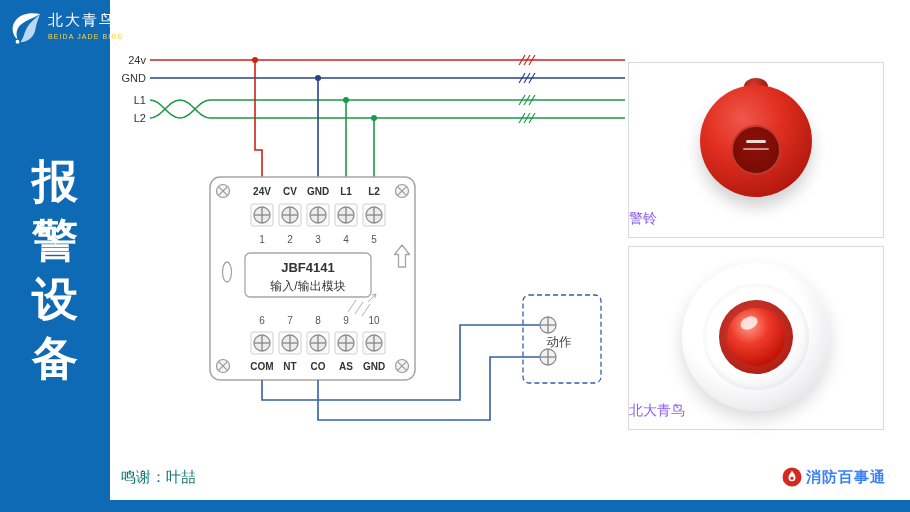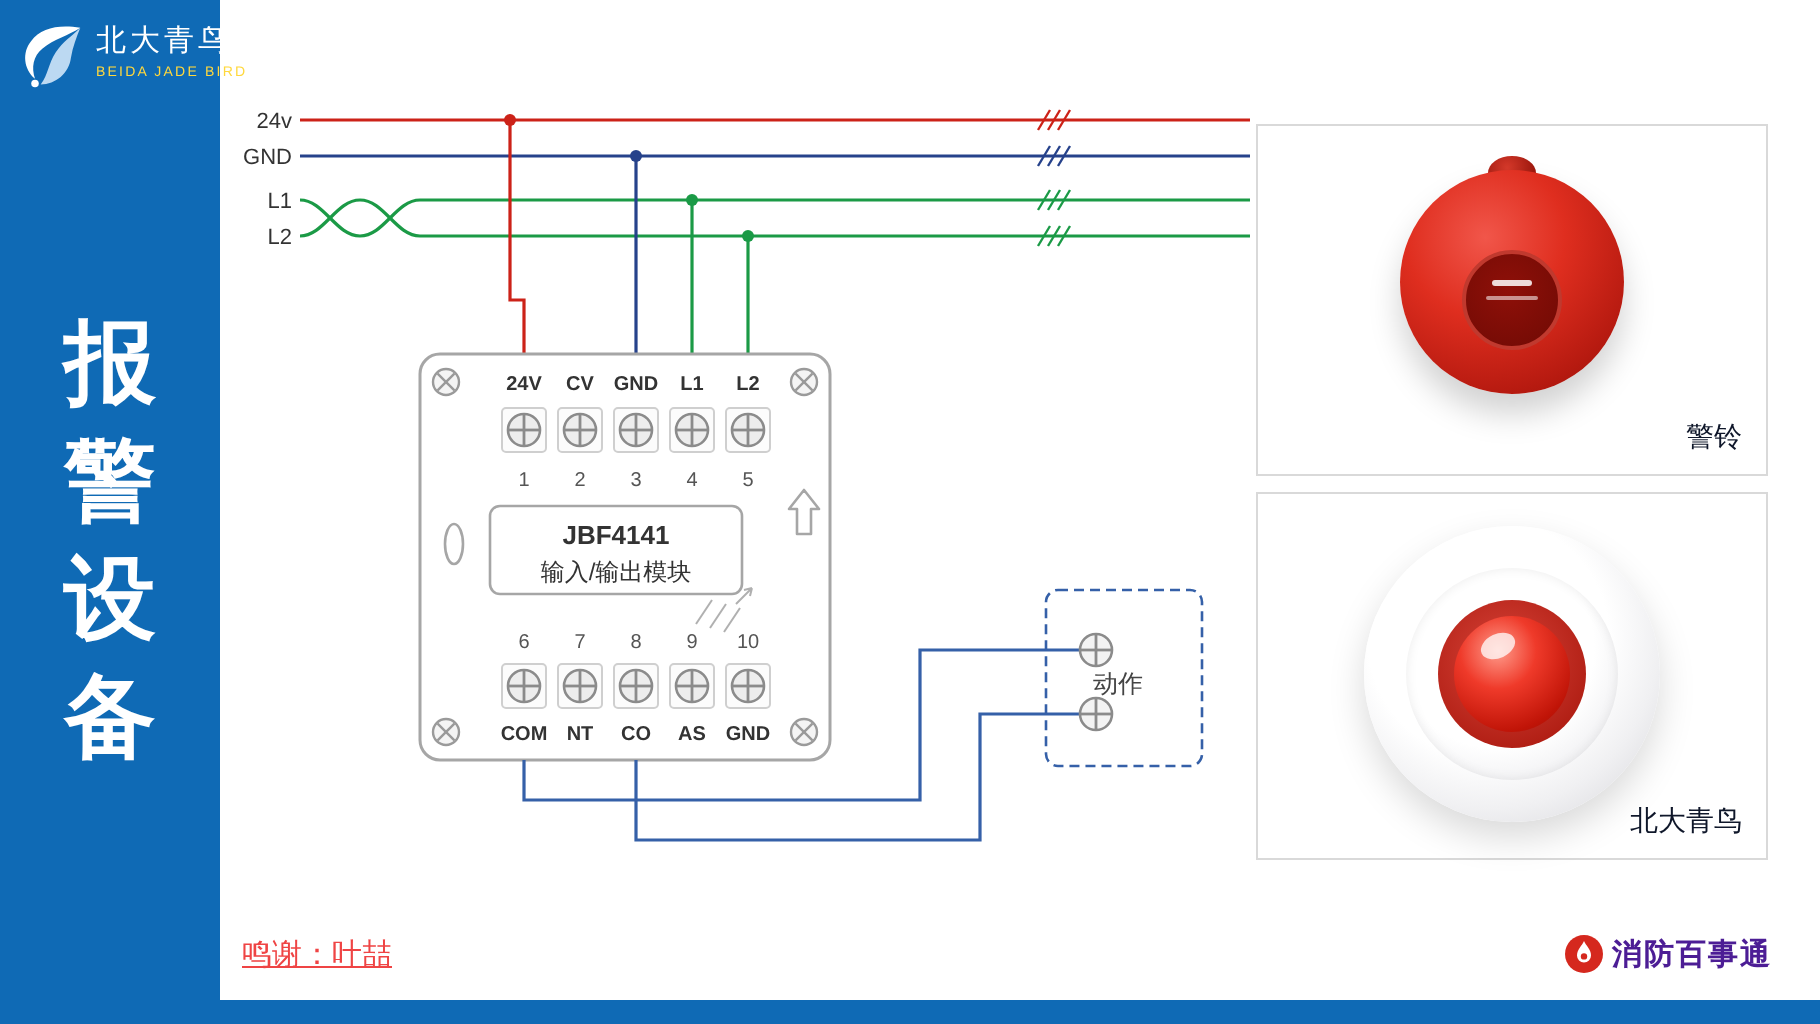--- a/index.html
+++ b/index.html
@@ -16,22 +16,22 @@
 
   
   .diagram{position:absolute;left:110px;top:0;}
   svg text{font-family:"Liberation Sans","DejaVu Sans",sans-serif;}
 
   
   .product-card{position:absolute;left:628px;width:256px;background:#fff;
                 border:1px solid #d9d9d9;box-sizing:border-box;}
   .card-1{top:62px;height:176px;}
   .card-2{top:246px;height:184px;}
-  .product-label{position:absolute;left:0;right:12px;bottom:9px;text-align:right;
-                 font-size:14px;color:#0f172a;}
+  .product-label{position:absolute;left:0;right:0;bottom:9px;text-align:left;
+                 font-size:14px;color:#8b5cf6;}
 
   
   .bell{position:absolute;left:50%;top:22px;transform:translateX(-50%);width:112px;height:112px;}
   .bell-dome{position:absolute;inset:0;border-radius:50%;
      background:radial-gradient(circle at 38% 30%,#f1564a 0%,#df2e1f 38%,#b61a10 75%,#930f07 100%);
      box-shadow:0 10px 16px rgba(0,0,0,.18);}
   .bell-knob{position:absolute;top:-7px;left:50%;transform:translateX(-50%);
      width:24px;height:17px;border-radius:50% 50% 45% 45%;
      background:radial-gradient(circle at 40% 35%,#d73a2b,#8c0e06);}
   .bell-label{position:absolute;left:50%;top:58%;transform:translate(-50%,-50%);
@@ -54,23 +54,23 @@
   .siren-ring{position:absolute;left:50%;top:50%;transform:translate(-50%,-50%);
      width:74px;height:74px;border-radius:50%;
      background:radial-gradient(circle at 45% 40%,#d8453a,#a41208);}
   .siren-lens{position:absolute;left:50%;top:50%;transform:translate(-50%,-50%);
      width:58px;height:58px;border-radius:50%;
      background:radial-gradient(circle at 38% 30%,#ff9c8c 0%,#ef3a2a 35%,#c01407 75%,#980e04 100%);}
   .siren-hl{position:absolute;left:13px;top:9px;width:18px;height:12px;border-radius:50%;
      background:rgba(255,255,255,.75);transform:rotate(-25deg);}
 
   
-  .credits{position:absolute;left:121px;top:468px;font-size:15px;color:#ef4444;text-decoration:underline;}
+  .credits{position:absolute;left:121px;top:468px;font-size:15px;color:#0f766e;}
   .brand{position:absolute;right:24px;top:467px;display:flex;align-items:center;gap:4px;}
-  .brand-text{font-size:15px;font-weight:bold;color:#4c1d95;letter-spacing:1px;}
+  .brand-text{font-size:15px;font-weight:bold;color:#3b82f6;letter-spacing:1px;}
   .bottom-bar{position:absolute;left:0;top:500px;width:910px;height:12px;background:#0f6ab5;}
 </style>
 </head>
 <body>
 
 <div class="sidebar">
   <div class="logo">
     <svg width="34" height="36" viewBox="0 0 36 38">
       <path d="M33 3 C22 1 12 3 7 10 C2 16 3 25 9 30 C7 24 8 18 13 14 C19 9 27 7 33 3 Z" fill="#ffffff"></path>
       <path d="M33 3 C28 8 24 10 20 16 C16 22 16 28 12 33 C20 33 27 27 28 19 C29 13 31 8 33 3 Z" fill="#bcd9f2"></path>

